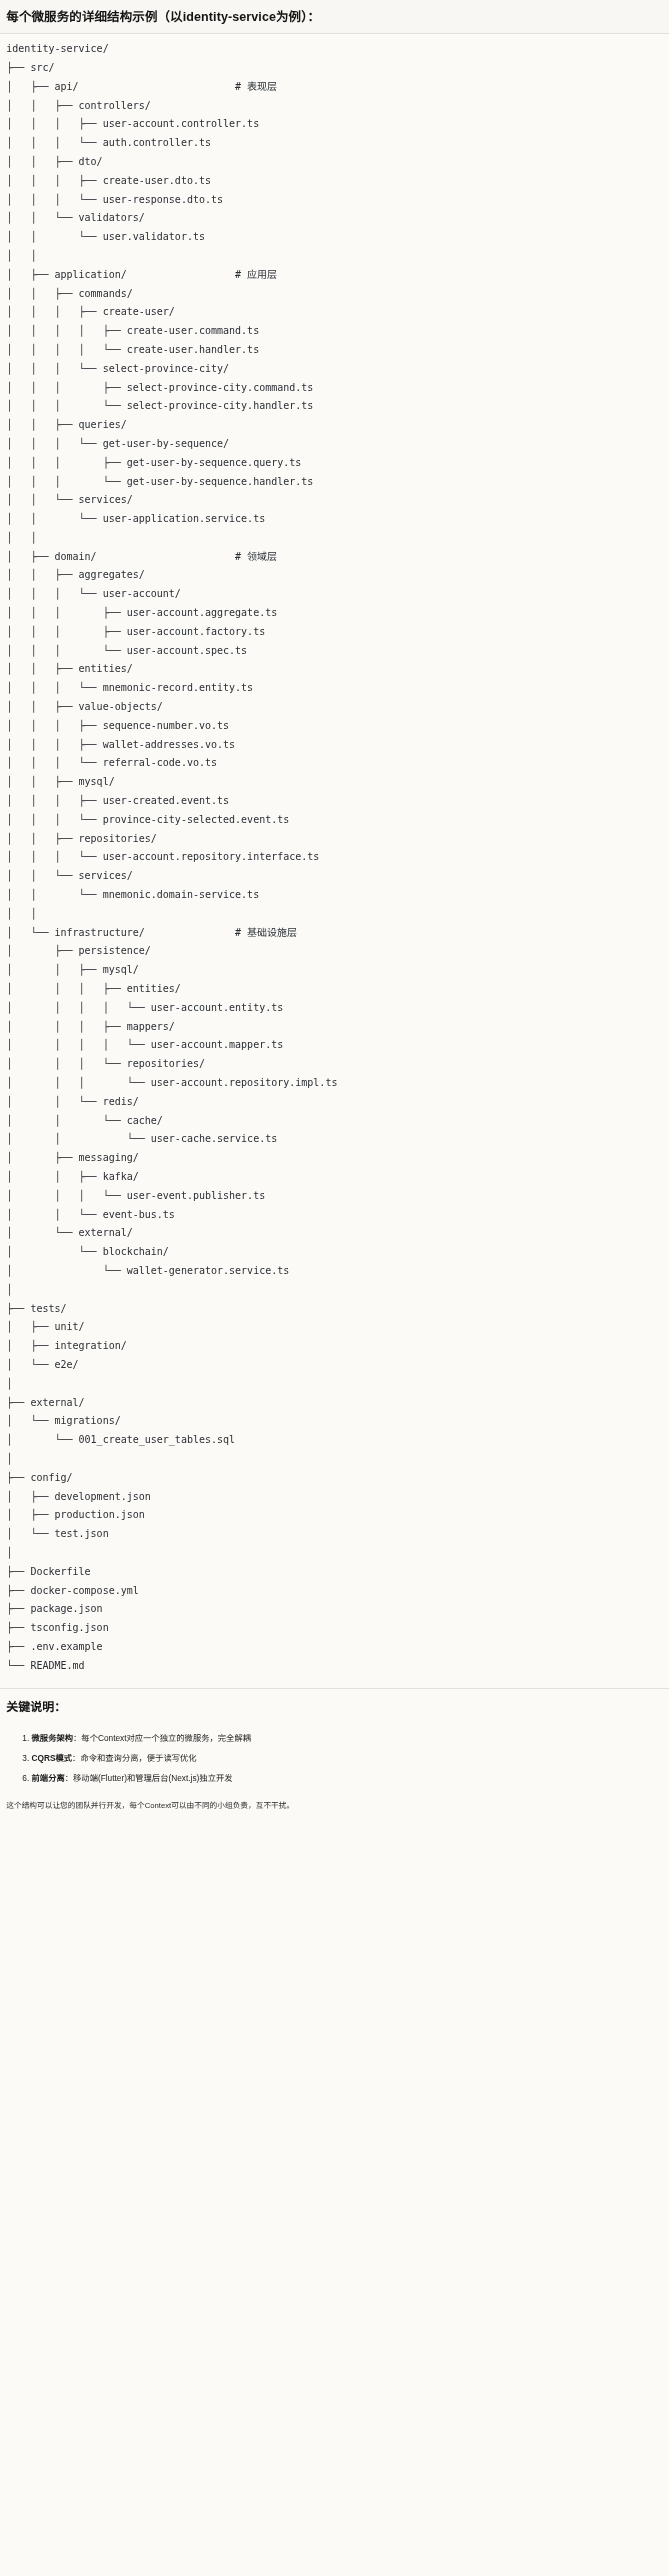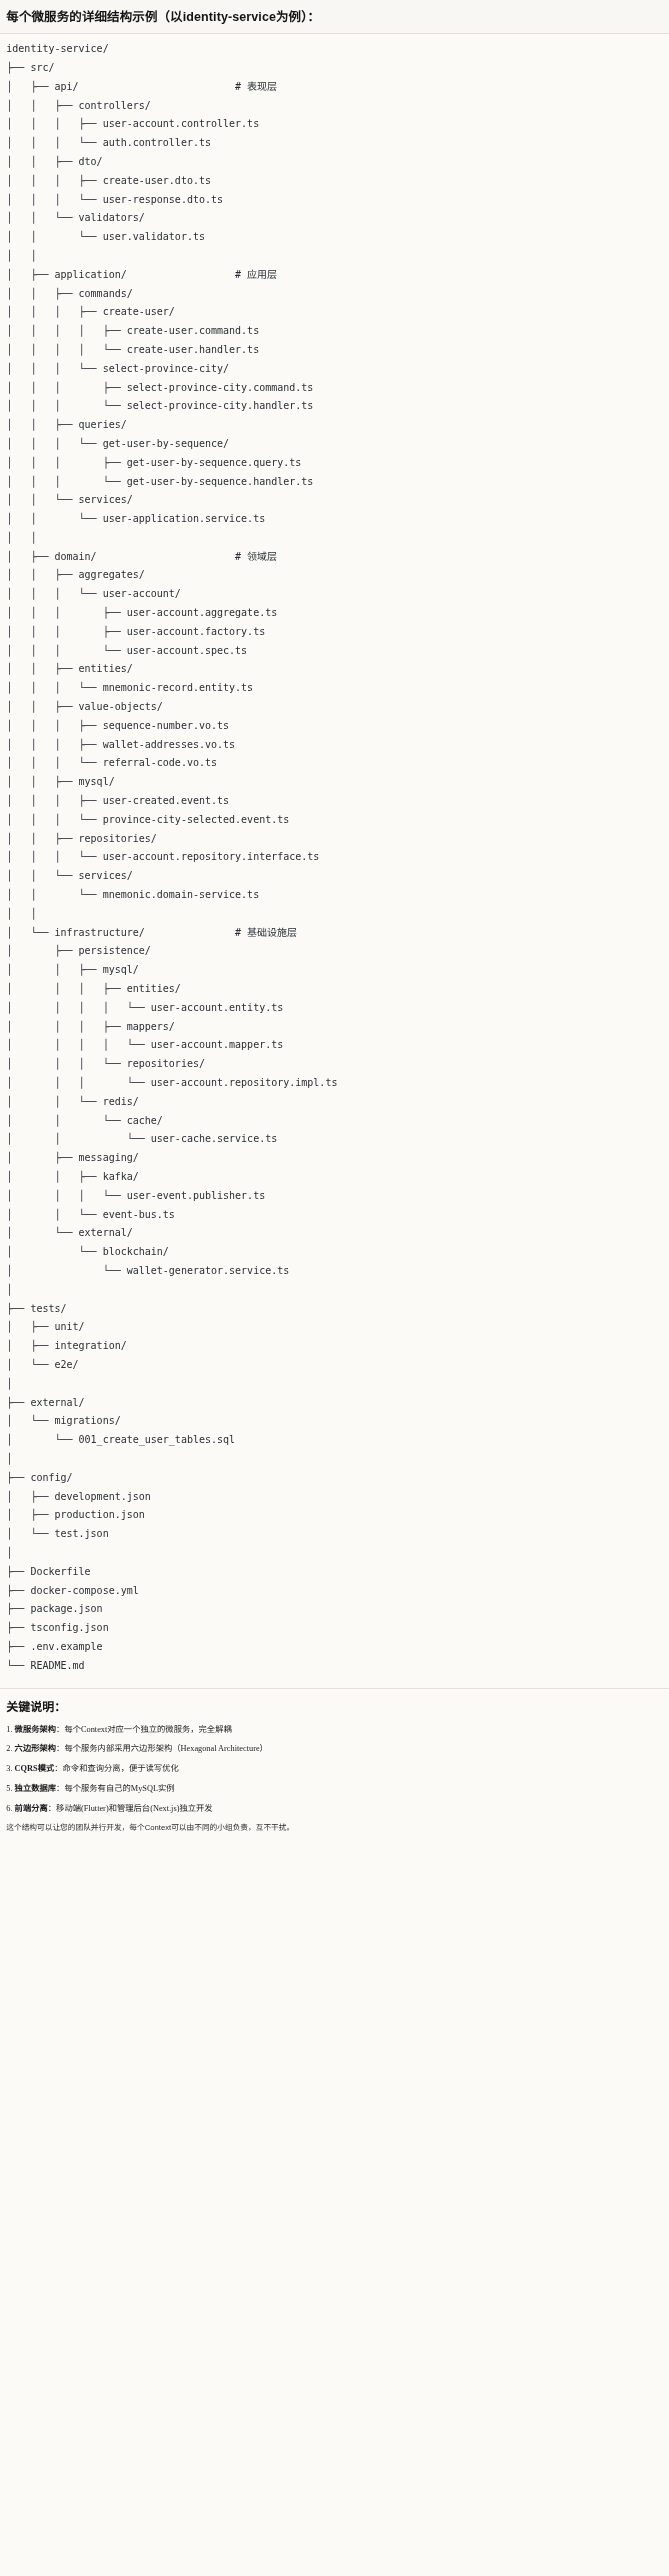--- a/index.html
+++ b/index.html
@@ -63,24 +63,23 @@
     background: #fbfaf7;
   }
   .notes-title {
     font-size: 12px;
     font-weight: bold;
     color: #141414;
     margin: 0 0 7.5px 0;
     line-height: 1.4;
   }
   .notes-list {
-    margin: 0;
+    margin: 16px;
     padding: 0;
     list-style: none;
-    font-family: Liberation Serif, serif;
   }
   .note-item {
     font-size: 8.3px;
     line-height: 1.55;
     color: #1b1b1b;
     margin: 0 0 6.9px 0;
     display: block;
   }
   .note-num {
     font-weight: normal;
@@ -199,22 +198,20 @@
 <span class="row">├── tsconfig.json</span>
 <span class="row">├── .env.example</span>
 <span class="row">└── README.md</span>
 </code></pre>
   </div>
 
   <div class="notes-block">
     <div class="notes-title">关键说明：</div>
     <div class="notes-list" id="notes-list">
         <div class="note-item"><span class="note-num">1. </span><span class="note-term">微服务架构</span><span class="note-sep">：</span><span class="note-desc">每个Context对应一个独立的微服务，完全解耦</span></div>
-        <div class="note-item"><span class="note-num">2. </span><span class="note-term">六边形架构</span><span class="note-sep">：</span><span class="note-desc">每个服务内部采用六边形架构（Hexagonal Architecture）</span></div>
         <div class="note-item"><span class="note-num">3. </span><span class="note-term">CQRS模式</span><span class="note-sep">：</span><span class="note-desc">命令和查询分离，便于读写优化</span></div>
-        <div class="note-item"><span class="note-num">5. </span><span class="note-term">独立数据库</span><span class="note-sep">：</span><span class="note-desc">每个服务有自己的MySQL实例</span></div>
         <div class="note-item"><span class="note-num">6. </span><span class="note-term">前端分离</span><span class="note-sep">：</span><span class="note-desc">移动端(Flutter)和管理后台(Next.js)独立开发</span></div>
       </div>
     <div class="closing-line">这个结构可以让您的团队并行开发，每个Context可以由不同的小组负责，互不干扰。</div>
   </div>
 
 </div>
 
 
 </body></html>

